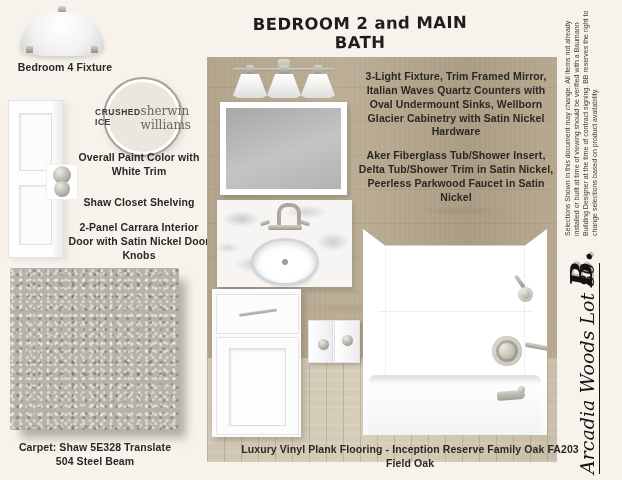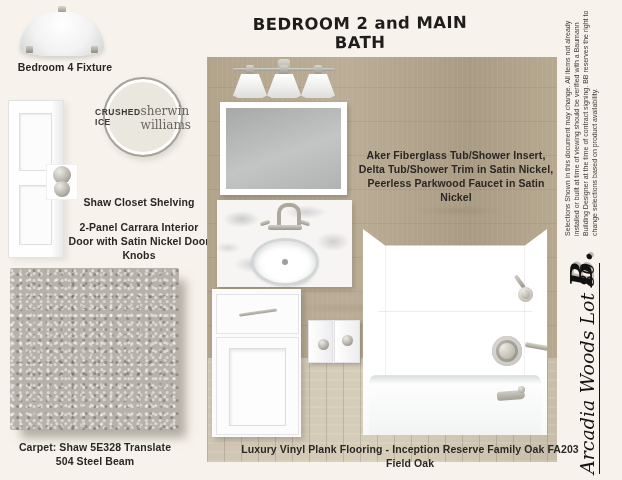--- a/index.html
+++ b/index.html
@@ -266,20 +266,21 @@
   <div class="abs knob-card">
     <div class="knob k1"></div>
     <div class="knob k2"></div>
   </div>
 
   <div class="abs swatch">
     <div class="swatch-name">CRUSHED ICE</div>
     <div class="swatch-brand">sherwin williams</div>
   </div>
 
+  <div class="abs note note-0">Overall Paint Color with White Trim</div>
   <div class="abs note note-1">Shaw Closet Shelving</div>
   <div class="abs note note-2">2-Panel Carrara Interior Door with Satin Nickel Door Knobs</div>
 
   <div class="abs carpet"></div>
   <div class="abs note carpet-label">Carpet: Shaw 5E328 Translate 504 Steel Beam</div>
 
   <div class="abs board-title">BEDROOM 2 and MAIN BATH</div>
 
   <div class="abs wood-board">
 
@@ -342,20 +343,21 @@
       <div class="tub-seam"></div>
       <div class="tub-ledge"></div>
       <div class="shower-arm"></div>
       <div class="shower-head"></div>
       <div class="valve"></div>
       <div class="valve-lever"></div>
       <div class="spout"></div>
       <div class="spout-knob"></div>
     </div>
 
+    <div class="abs note bath-note-1">3-Light Fixture, Trim Framed Mirror, Italian Waves Quartz Counters with Oval Undermount Sinks, Wellborn Glacier Cabinetry with Satin Nickel Hardware</div>
     <div class="abs note bath-note-2">Aker Fiberglass Tub/Shower Insert, Delta Tub/Shower Trim in Satin Nickel, Peerless Parkwood Faucet in Satin Nickel</div>
     <div class="abs note flooring-label">Luxury Vinyl Plank Flooring - Inception Reserve Family Oak FA203 Field Oak</div>
   </div>
 
   <div class="abs rot disclaimer">Selections Shown in this document may change. All items not already installed or built at time of viewing should be verified with a Baumann Building Designer at the time of contract signing. BB reserves the right to change selections based on product availability.</div>
   <div class="abs rot bb-logo">B.</div>
   <div class="abs rot project-label">
     <span>Arcadia Woods Lot 80</span>
   </div>
 

